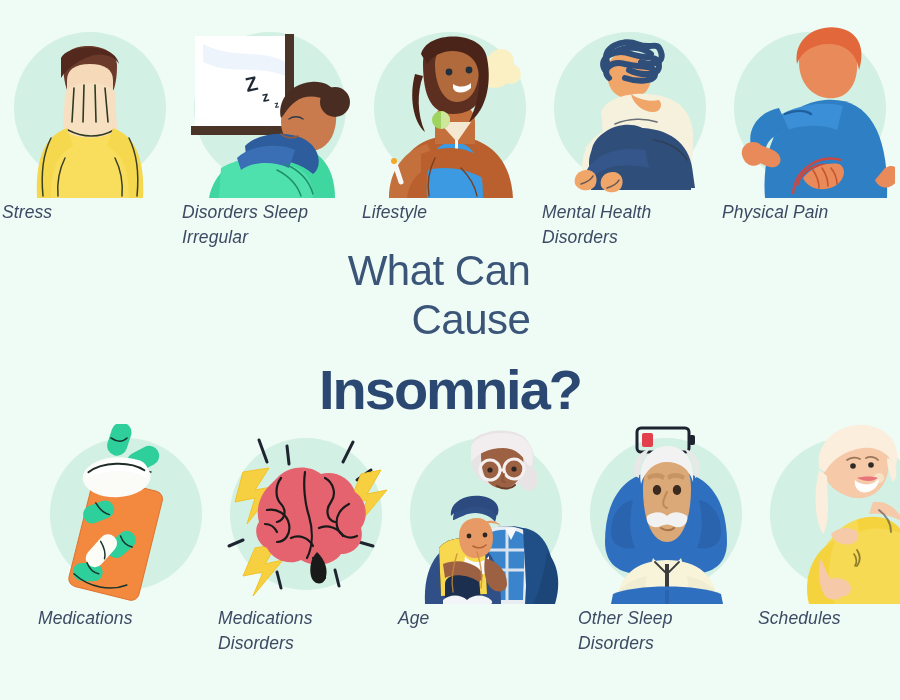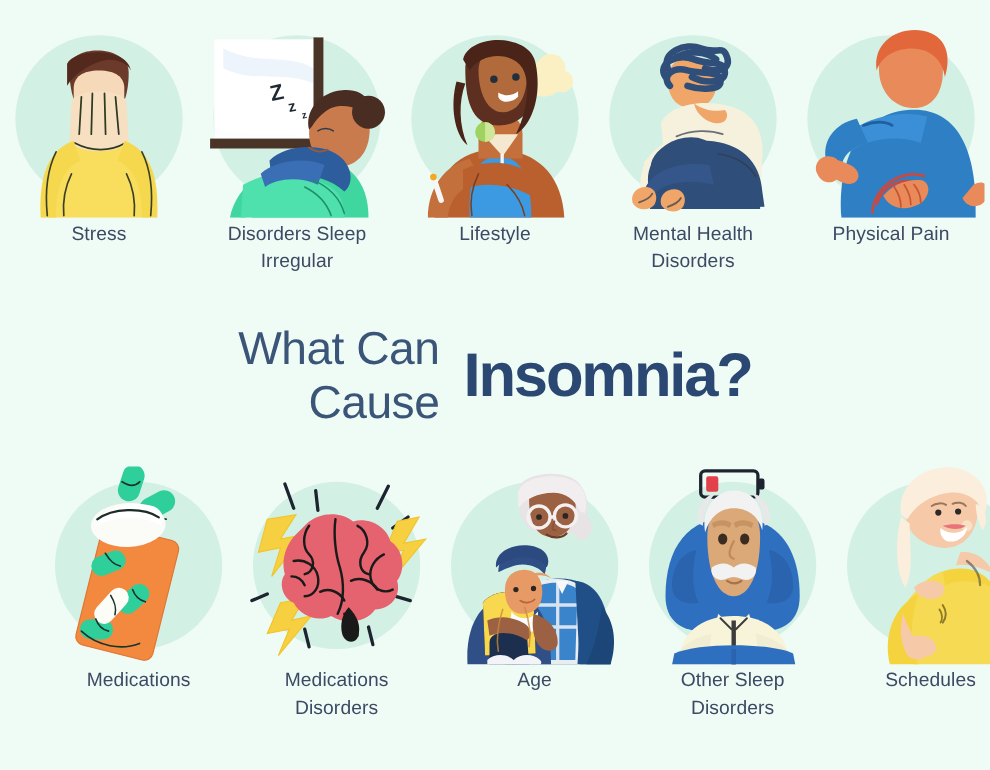--- a/index.html
+++ b/index.html
@@ -18,28 +18,28 @@
   .cell{width:180px;display:flex;flex-direction:column;align-items:center;}
   .art{position:relative;width:170px;height:180px;}
   .disc{
     position:absolute;left:50%;top:14px;transform:translateX(-50%);
     width:152px;height:152px;border-radius:50%;
     background:#d2f0e3;
   }
   .scene{position:absolute;left:0;top:0;width:170px;height:180px;}
   .scene svg{display:block;width:170px;height:180px;}
   .label{
-    font-size:17.5px;line-height:25px;text-align:center;
-    color:#3d4a63;letter-spacing:.1px;width:176px;margin-top:2px;
+    font-size:17.5px;line-height:25px;text-align:left;
+    color:#3d4a63;letter-spacing:.1px;width:176px;margin-top:2px;font-style:italic;
   }
 
   
   .title-block{
     position:absolute;left:0;top:276px;width:900px;height:130px;
-    display:flex;align-items:center;justify-content:center;
+    display:flex;align-items:center;justify-content:center;flex-direction:column;
   }
   .title-small{
     font-size:42px;line-height:49px;font-weight:400;
     color:#3b5579;text-align:right;padding-right:22px;
     letter-spacing:-0.5px;
   }
   .title-big{
     font-size:56px;line-height:92px;font-weight:700;
     color:#2b4872;letter-spacing:-2px;white-space:nowrap;
   }

